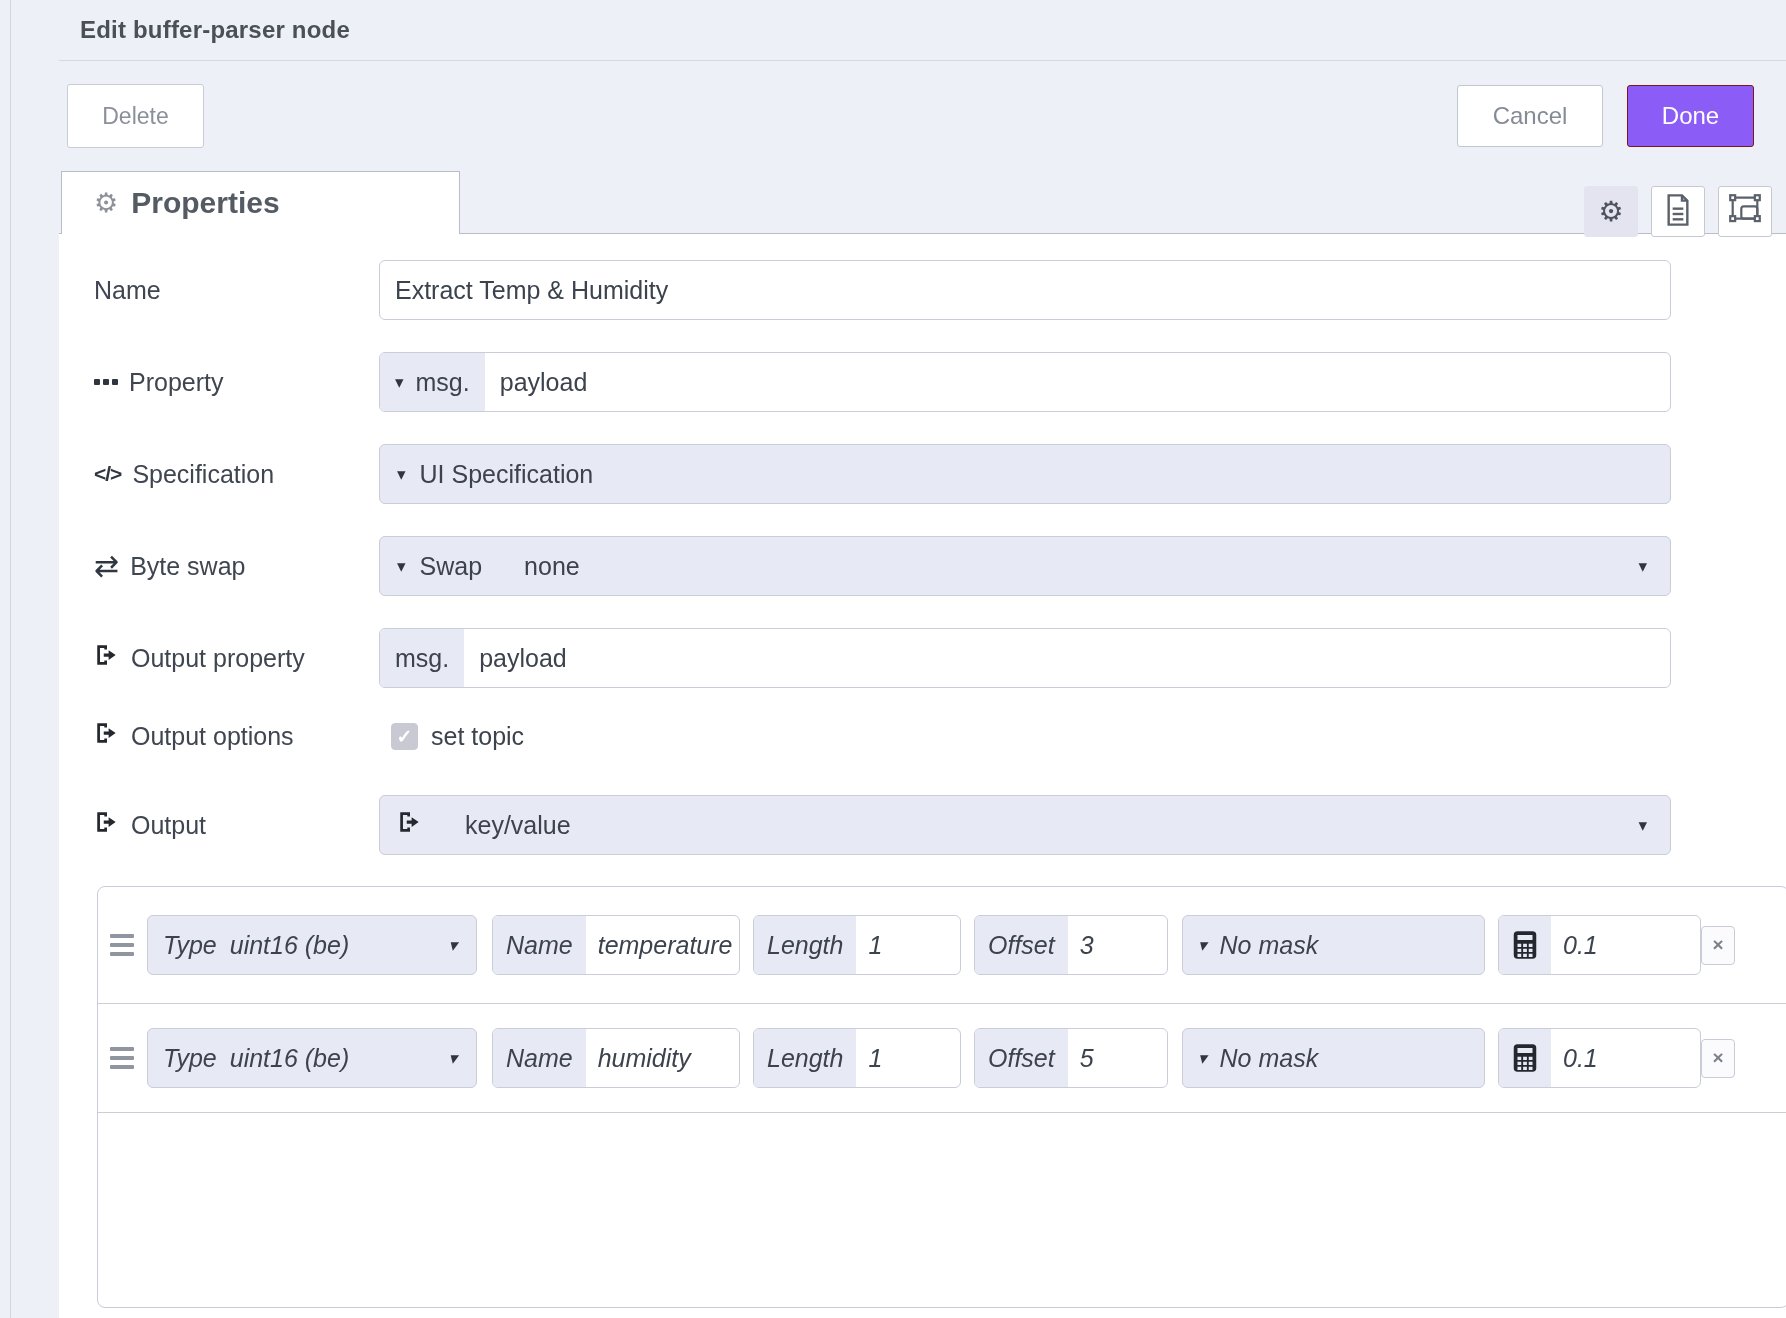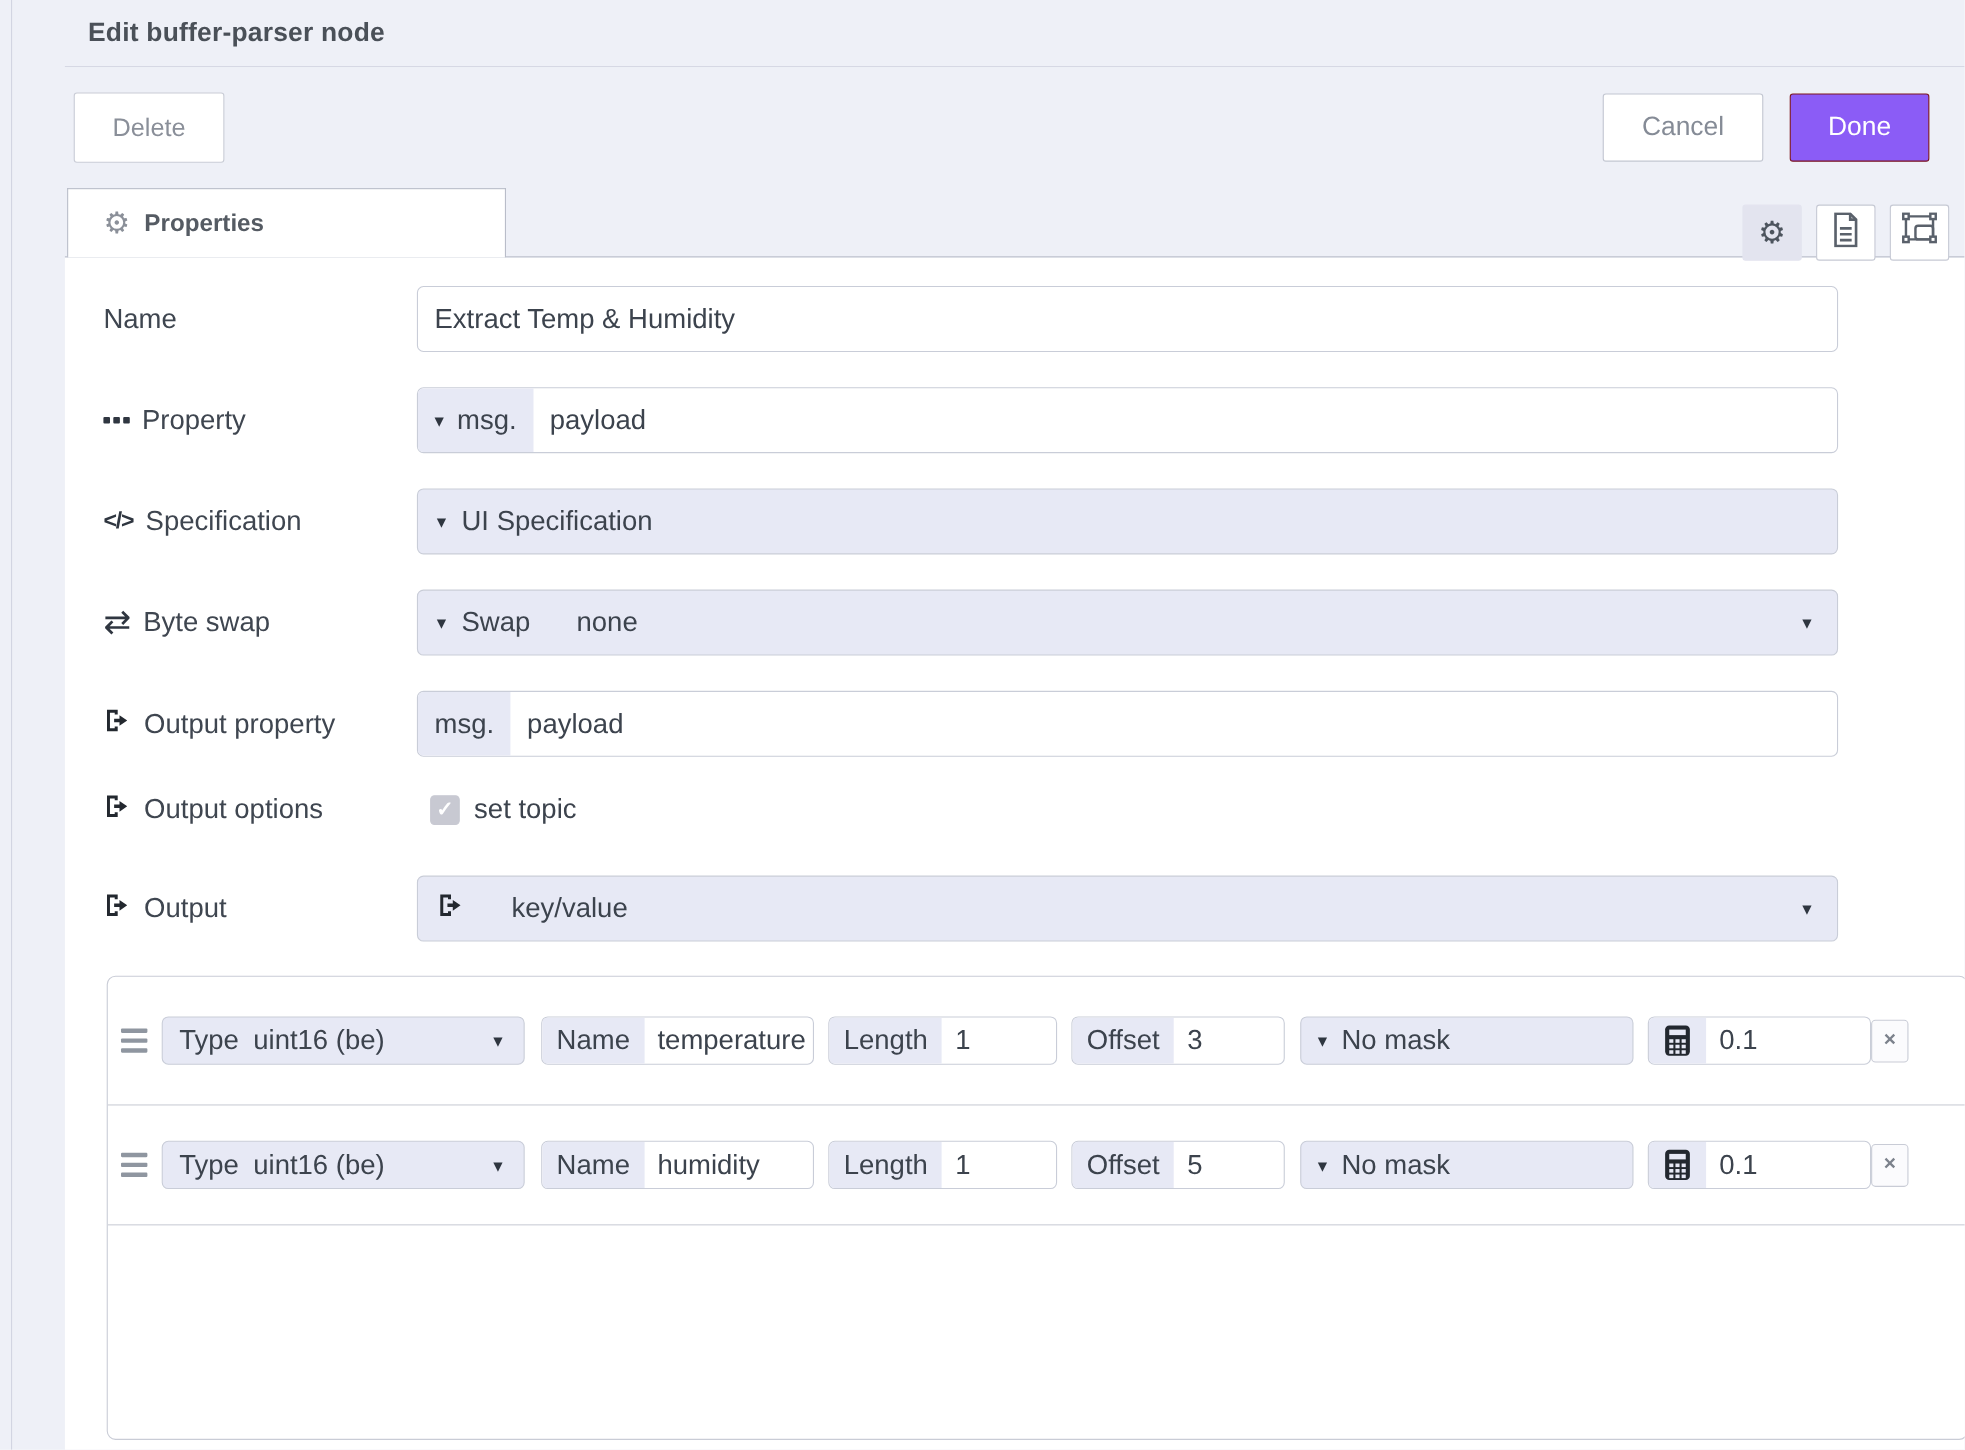--- a/index.html
+++ b/index.html
@@ -47,21 +47,21 @@
     display:flex; align-items:flex-end; position:relative;
   }
   .tab {
     width:399px; height:63px; background:#ffffff;
     border:1px solid #b9bdc9; border-bottom:none;
     margin-left:2px; margin-bottom:-1px;
     display:flex; align-items:center; padding-left:32px; gap:13px;
     position:relative; z-index:2;
   }
   .tab-gear { font-size:27px; color:#8b9099; line-height:1; }
-  .tab-label { font-size:22px; font-weight:bold; color:#555b63; }
+  .tab-label { font-size:30px; font-weight:bold; color:#555b63; }
   .tab-btns {
     position:absolute; right:14px; top:15px; display:flex; gap:13px;
   }
   .icon-btn {
     width:54px; height:51px; border-radius:3px; display:flex;
     align-items:center; justify-content:center; cursor:pointer;
     background:#ffffff; border:1px solid #c6c9d4;
   }
   .icon-btn.active { background:#e3e4ef; border:1px solid #e3e4ef; }
   .icon-btn .g { font-size:28px; color:#4d545e; line-height:1; }
@@ -117,23 +117,23 @@
   }
   .item-row {
     display:flex; align-items:center; padding-left:12px;
     border-bottom:1px solid #cbced6;
   }
   .item-row.r1 { height:117px; }
   .item-row.r2 { height:109px; }
   .drag { width:24px; margin-right:13px; display:flex; flex-direction:column; gap:5px; cursor:grab; }
   .drag i { display:block; height:4px; background:#8f96a0; border-radius:1px; }
   .ifield {
-    height:44px; border:1px solid #c9cdd8; border-radius:6px;
+    height:60px; border:1px solid #c9cdd8; border-radius:6px;
     display:flex; align-items:center; overflow:hidden; background:#ffffff;
-    font-size:25px; color:#3c434d; flex:0 0 auto; position:relative;
+    font-size:25px; color:#3c434d; flex:0 0 auto; position:relative;font-style:italic;
   }
   .ifield .iseg {
     background:#e7e9f5; height:100%; display:flex; align-items:center;
     padding:0 13px; gap:12px; flex:0 0 auto;
   }
   .ifield .ival { padding-left:12px; white-space:nowrap; overflow:hidden; flex:1; }
   .ifield.isel { background:#e7e9f5; padding-left:15px; gap:13px; }
   .f-type { width:330px; margin-right:15px; }
   .f-type .tcaret { position:absolute; right:19px; }
   .f-name { width:248px; margin-right:13px; }

